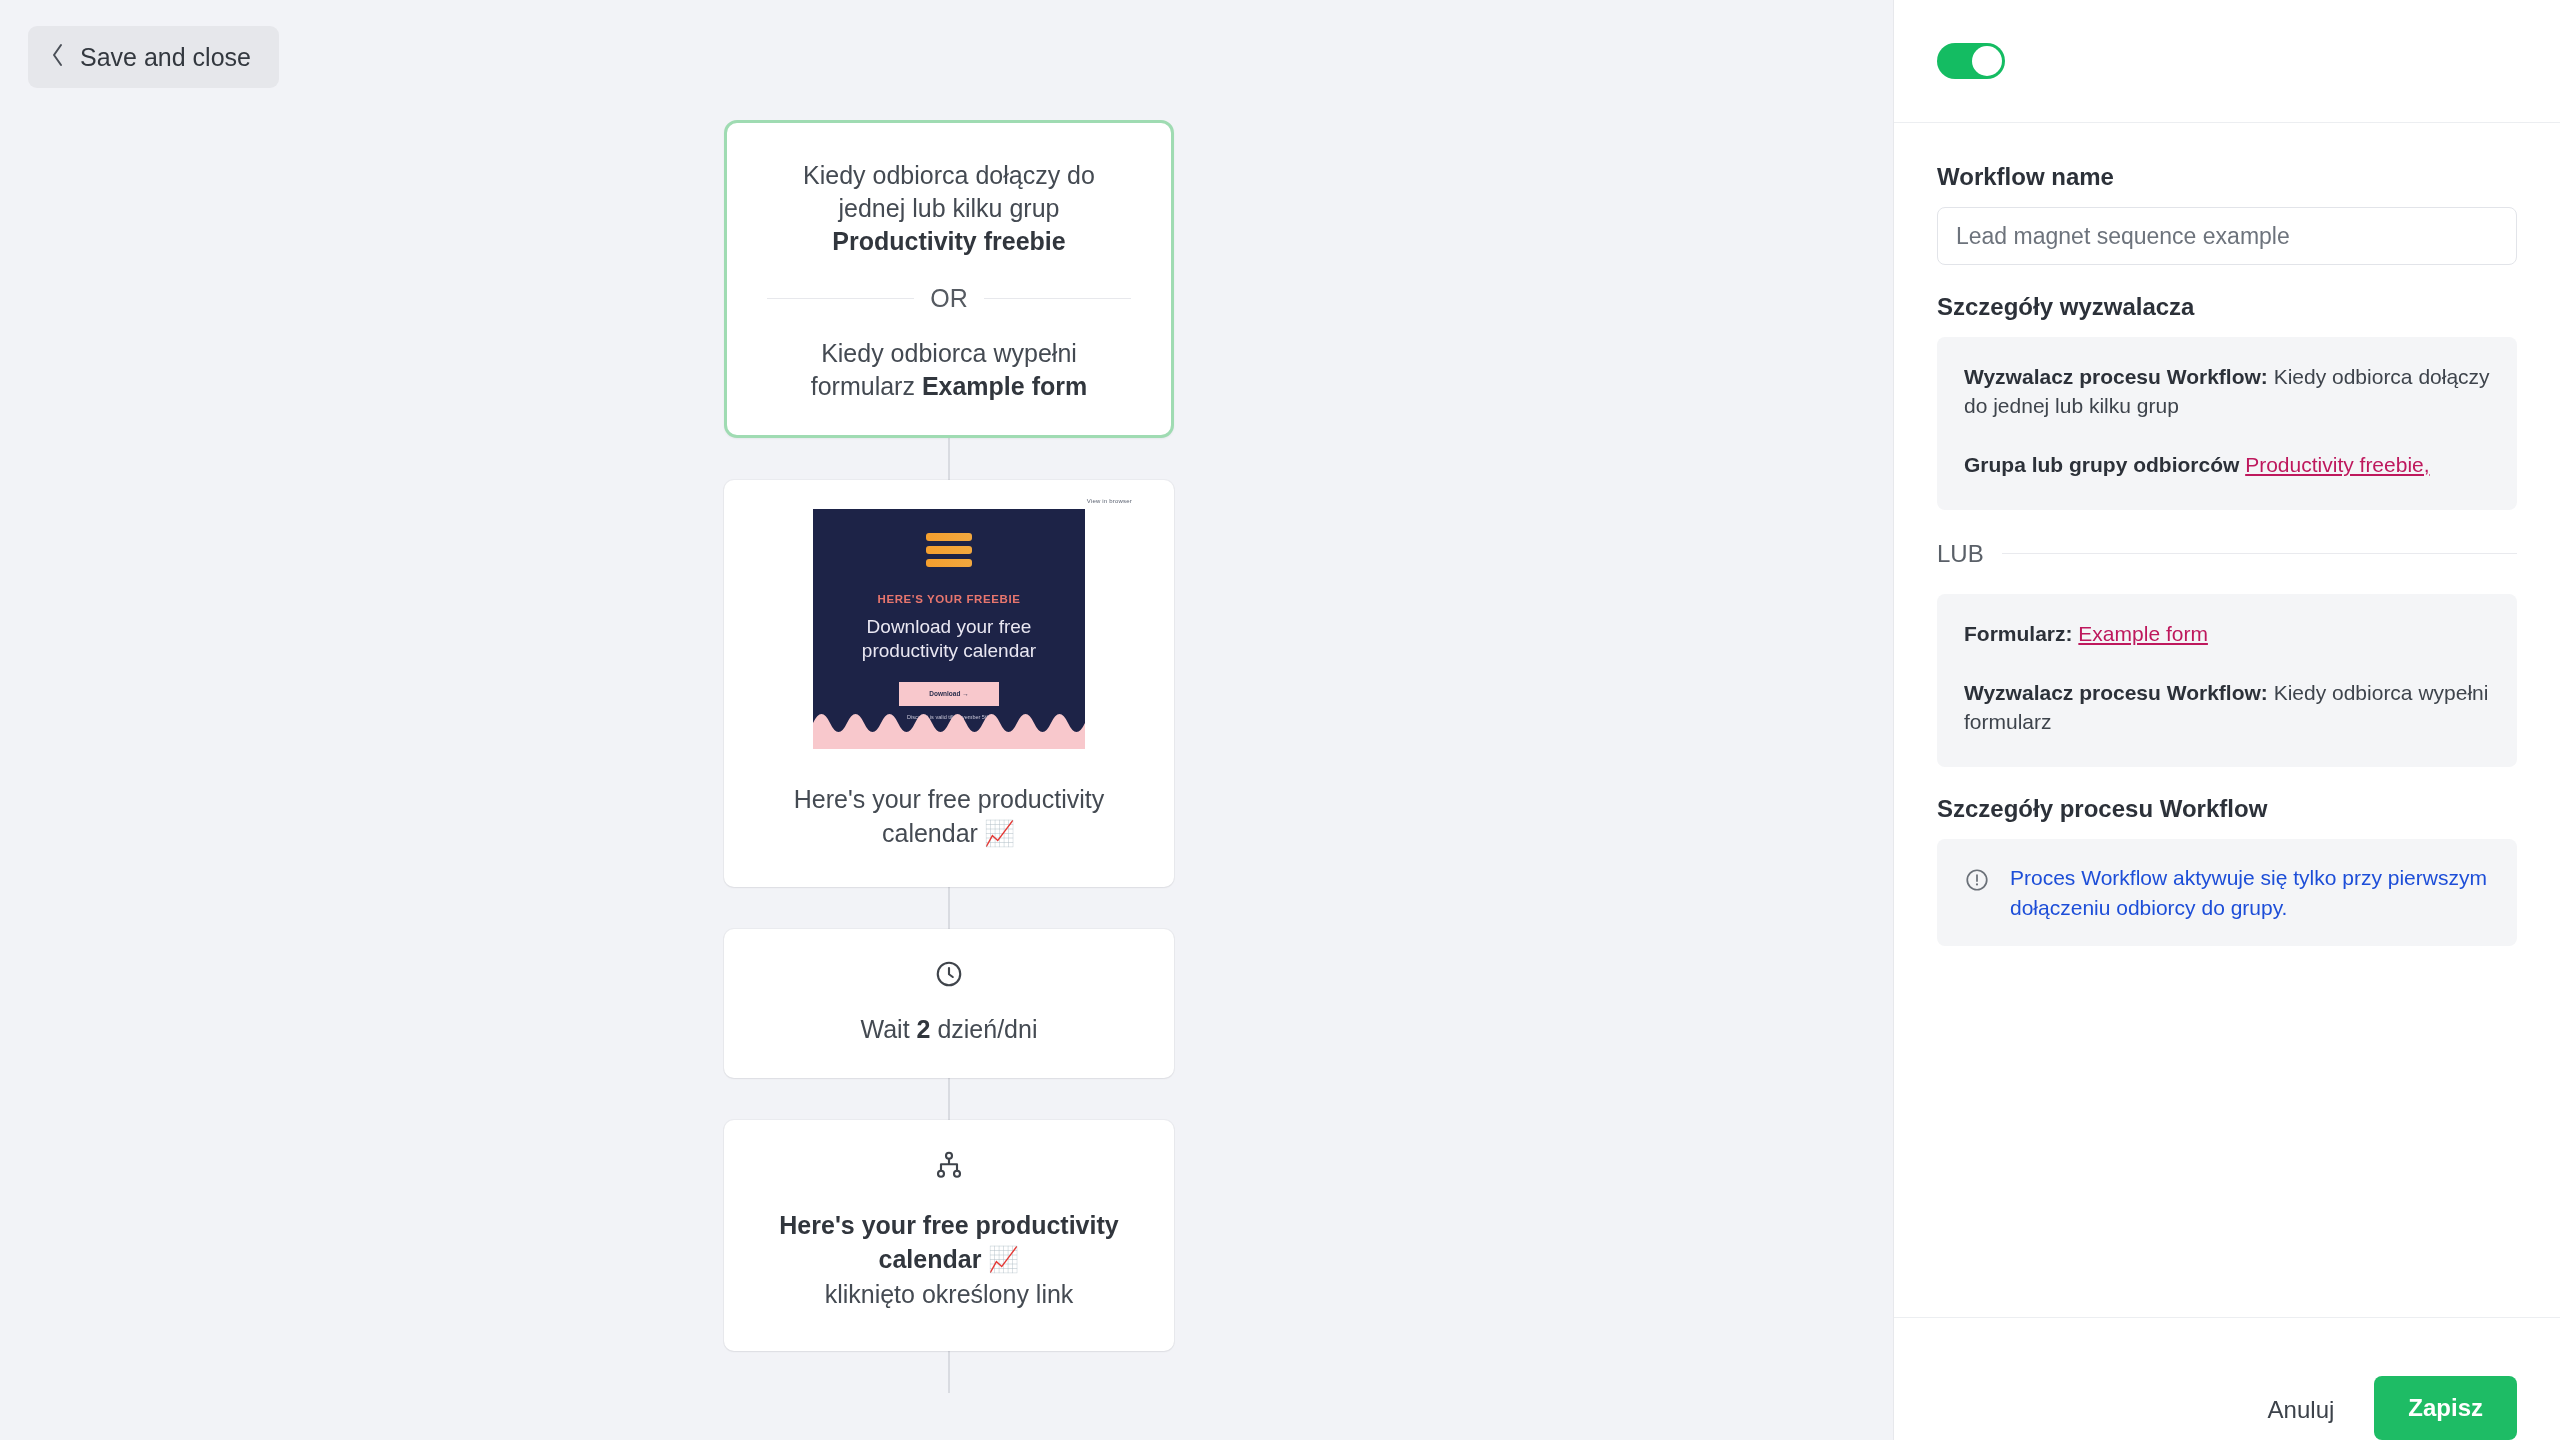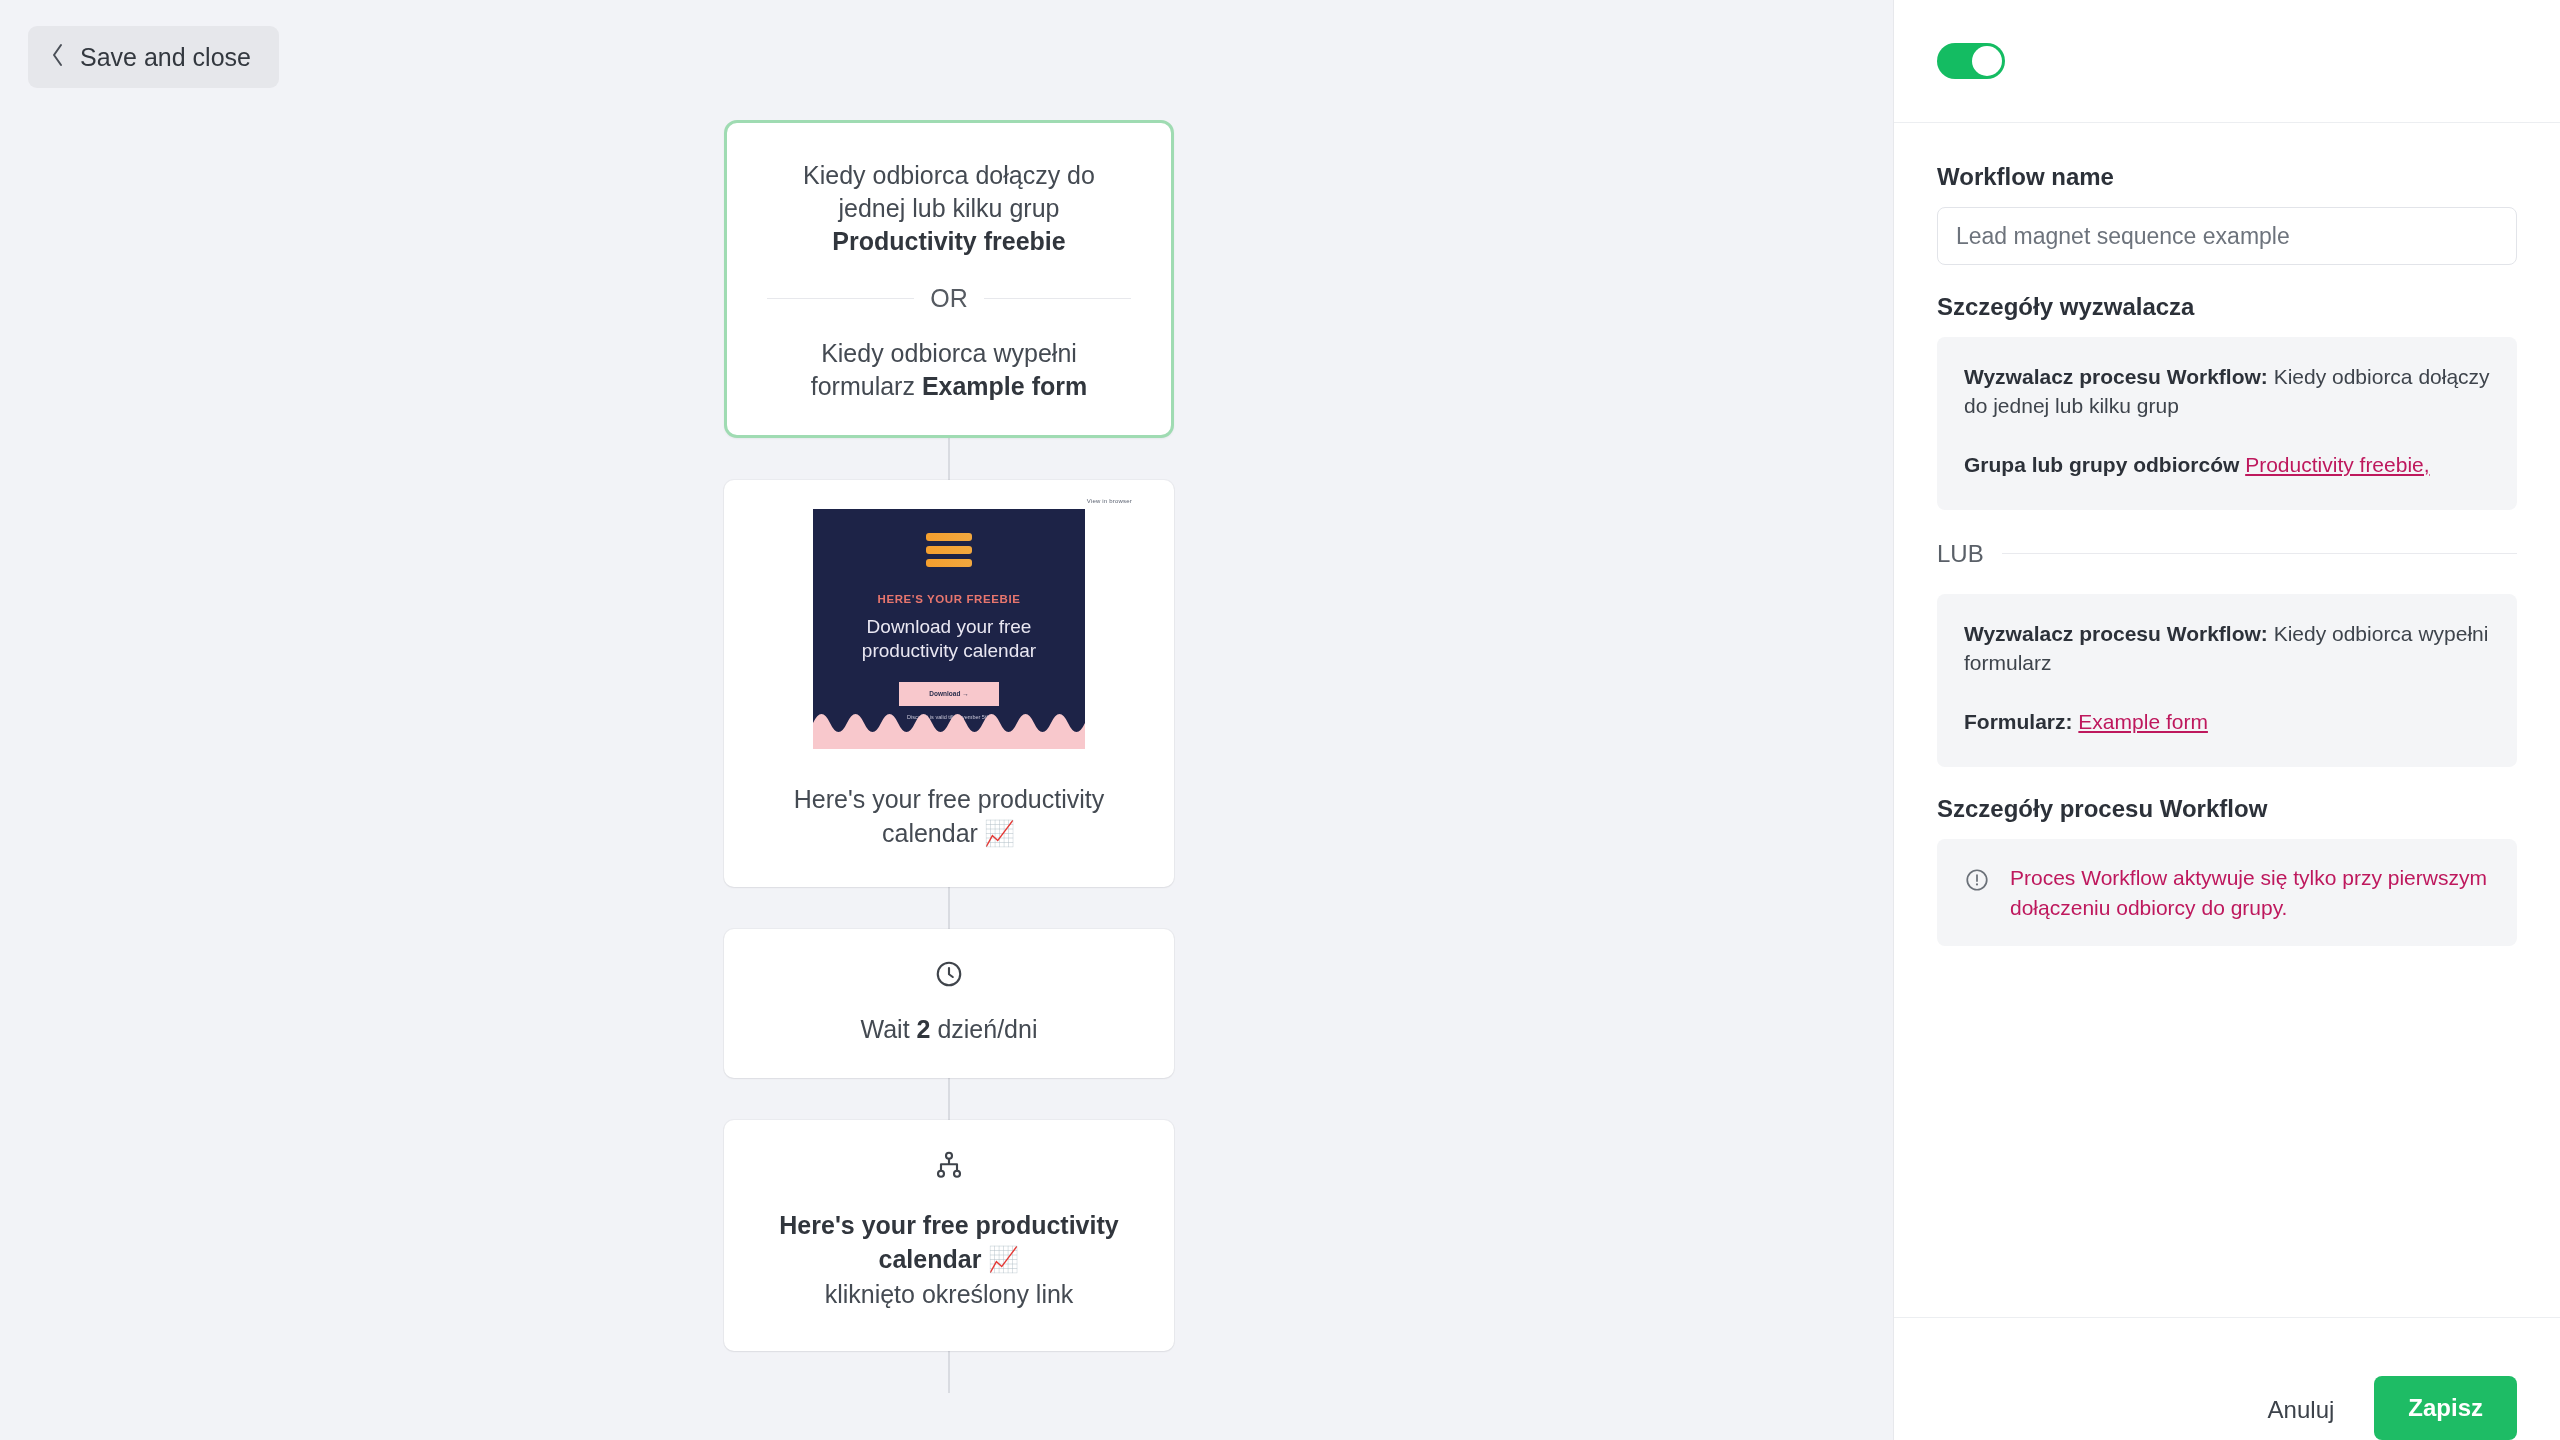--- a/index.html
+++ b/index.html
@@ -138,21 +138,21 @@
   .info-line b { font-weight: 700; color: #2c3139; }
   .info-line + .info-line { margin-top: 30px; }
   .info-link { color: #be185d; text-decoration: underline; cursor: pointer; }
   .lub-row { display: flex; align-items: center; gap: 18px; margin: 30px 0 26px; }
   .lub-row .lbl { font-size: 24px; color: #5a6068; }
   .lub-row .ln { flex: 1; height: 1px; background: #e9eaee; }
   .note-card {
     background: #f4f5f7; border-radius: 8px; padding: 24px 27px;
     display: flex; gap: 20px; align-items: flex-start;
   }
-  .note-text { font-size: 21px; line-height: 1.42; color: #be185d; }
+  .note-text { font-size: 21px; line-height: 1.42; color: #1d4ed8; }
   .panel-foot {
     height: 123px; border-top: 1px solid #eceef1;
     display: flex; align-items: flex-end; justify-content: flex-end;
     gap: 14px; padding: 0 43px;
   }
   .btn-cancel {
     background: none; border: none; font-size: 24px; color: #3c424a;
     padding: 16px 26px; cursor: pointer; font-family: "Liberation Sans", sans-serif;
   }
   .btn-save {
@@ -291,25 +291,25 @@
         </div>
       </div>
 
       <div class="lub-row">
         <span class="lbl">LUB</span>
         <span class="ln"></span>
       </div>
 
       <div class="info-card">
         <div class="info-line">
-          <b>Wyzwalacz procesu Workflow:</b><span> Kiedy odbiorca wypełni formularz</span>
-        </div>
-        <div class="info-line">
           <b>Formularz:</b>
           <span class="info-link">Example form</span>
+        </div>
+        <div class="info-line">
+          <b>Wyzwalacz procesu Workflow:</b><span> Kiedy odbiorca wypełni formularz</span>
         </div>
       </div>
 
       <div class="section-title">Szczegóły procesu Workflow</div>
 
       <div class="note-card">
         <span style="flex:0 0 auto;padding-top:4px;">
           <svg width="26" height="26" viewBox="0 0 24 24" fill="none">
             <circle cx="12" cy="12" r="9" stroke="#6b7179" stroke-width="1.6"></circle>
             <path d="M12 7.4 V13" stroke="#6b7179" stroke-width="1.6" stroke-linecap="round"></path>

